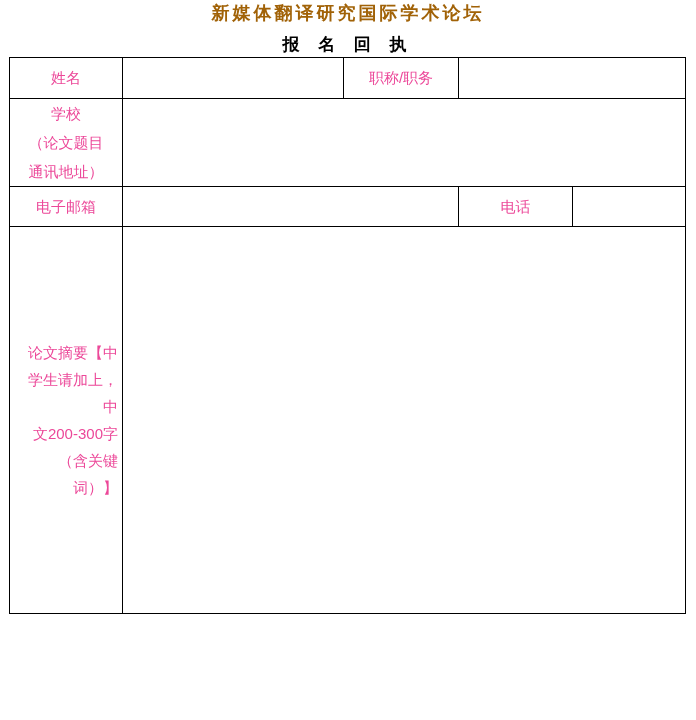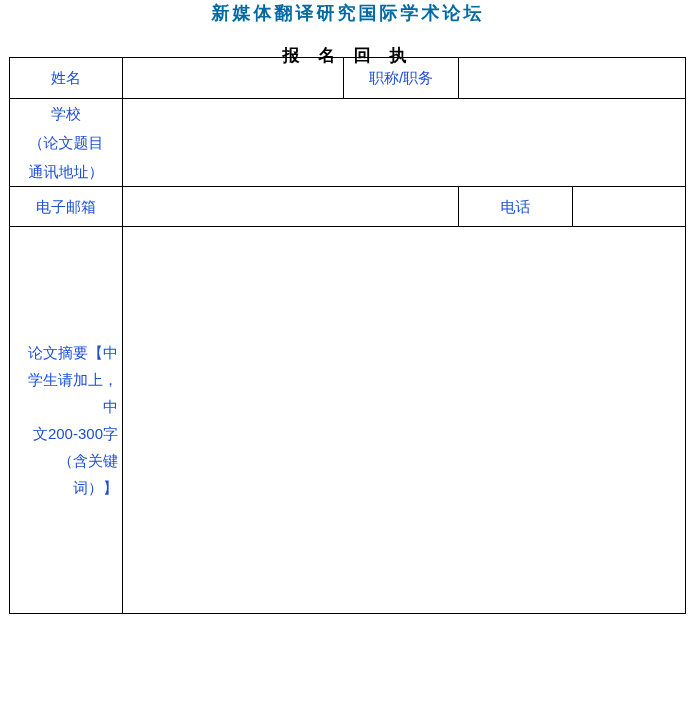--- a/index.html
+++ b/index.html
@@ -17,24 +17,24 @@
   }
   .doc-title {
     margin: 0;
     padding-top: 3px;
     text-align: center;
     font-family: "Liberation Serif", "DejaVu Serif", serif;
     font-weight: bold;
     font-size: 18px;
     line-height: 20px;
     letter-spacing: 3px;
-    color: #0369a1;
+    color: #a16207;
   }
   .doc-subtitle {
-    margin: 12px;
+    margin: 1px;
     padding-top: 11px;
     text-align: center;
     font-family: "Liberation Sans", "DejaVu Sans", sans-serif;
     font-weight: bold;
     font-size: 17px;
     line-height: 20px;
     letter-spacing: 7px;
     color: #000000;
   }
   table.reg-table {
@@ -44,21 +44,21 @@
     width: 676px;
     border-collapse: collapse;
     table-layout: fixed;
   }
   table.reg-table td {
     border: 1px solid #000000;
     padding: 0 4px;
     vertical-align: middle;
     font-size: 15px;
     line-height: 20px;
-    color: #1d4ed8;
+    color: #ec4899;
     overflow: hidden;
   }
   td.label-cell {
     text-align: center;
     padding: 0 2px;
   }
   .label-line {
     display: block;
     text-align: center;
   }

